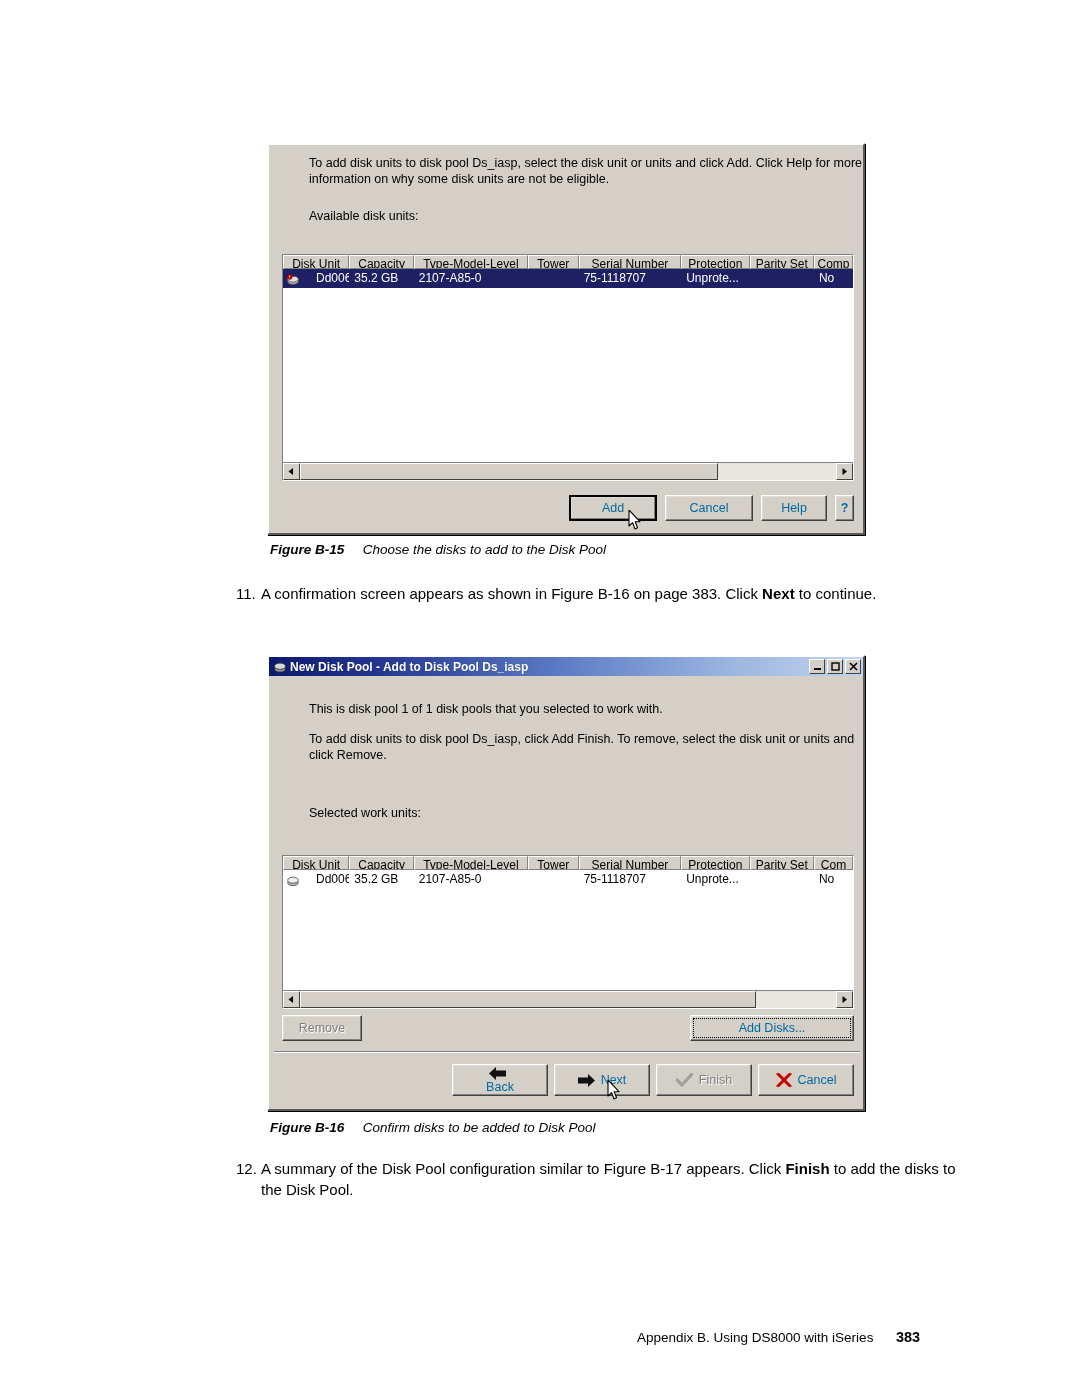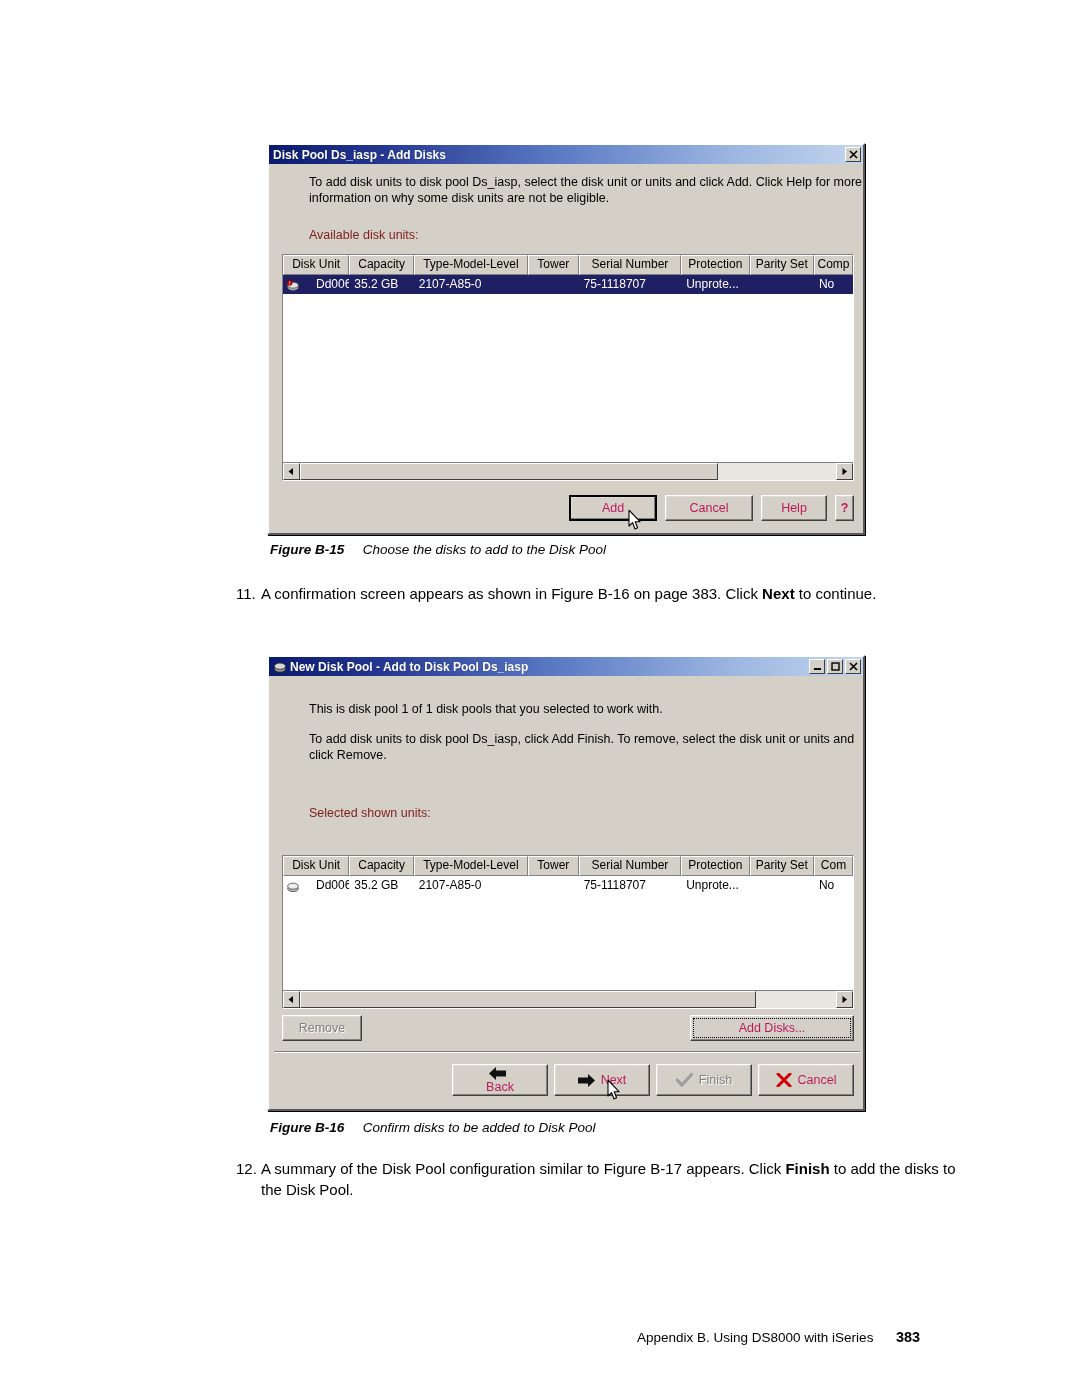--- a/index.html
+++ b/index.html
@@ -46,33 +46,33 @@
     width:14px;height:13px;margin-right:3px;flex:0 0 auto;
   }
 
   
   .dlg-body{padding:9px 12px 0 12px;margin-left:27px;}
   .dlg-text{
     font-size:12.5px;line-height:16px;color:#000;
     margin:0 0 0 0;
   }
   .dlg-text + .dlg-text{margin-top:13px;}
-  .field-label{font-size:12.5px;color:#7f1d1d;}
+  .field-label{font-size:12.5px;color:#000000;}
 
   
   .listbox{
     background:#ffffff;
     border:1px solid #808080;
     border-right-color:#ffffff;border-bottom-color:#ffffff;
     box-shadow:inset 1px 1px 0 #404040;
     box-sizing:border-box;
     display:flex;flex-direction:column;
     overflow:hidden;
   }
-  .hdr-row{display:flex;background:#404040;height:20px;flex:0 0 auto;}
+  .hdr-row{display:flex;background:#404040;height:14px;flex:0 0 auto;}
   .hdr-cell{
     background:#d4d0c8;
     border:1px solid #ffffff;
     border-right-color:#808080;border-bottom-color:#808080;
     font-size:12px;line-height:17px;
     text-align:center;
     box-sizing:border-box;
     overflow:hidden;white-space:nowrap;
   }
   .rows{flex:1 1 auto;background:#fff;position:relative;}
@@ -104,21 +104,21 @@
     box-sizing:border-box;
   }
 
   
   .btn{
     background:#d4d0c8;
     border:1px solid #ffffff;
     border-right-color:#404040;border-bottom-color:#404040;
     box-shadow:inset -1px -1px 0 #808080, inset 1px 1px 0 #dfdcd5;
     font-family:"Liberation Sans", sans-serif;
-    font-size:12.5px;color:#be185d;
+    font-size:12.5px;color:#0369a1;
     display:inline-flex;align-items:center;justify-content:center;
     box-sizing:border-box;cursor:default;
     white-space:nowrap;
   }
   .btn.default{border:2px solid #000000;}
   .btn.disabled{color:#808080;text-shadow:1px 1px 0 #ffffff;}
   .btn.focus-dots{outline:1px dotted #000;outline-offset:-4px;}
   .btn .glyph{margin-right:6px;display:flex;align-items:center;}
 
   
@@ -146,29 +146,20 @@
     height:0;font-size:0;
   }
 </style>
 </head>
 <body>
 
 <div class="page">
 
   <div class="dlg" style="left:267px;top:143px;width:598px;height:392px;">
 
-    <div class="titlebar">
-      <span class="tb-title">Disk Pool Ds_iasp - Add Disks</span>
-      <span class="tb-spacer"></span>
-      <span class="tb-btn">
-        <svg width="9" height="9" viewBox="0 0 9 9" aria-hidden="true">
-          <path d="M1 1 L8 8 M8 1 L1 8" stroke="#000" stroke-width="1.6" fill="none"></path>
-        </svg>
-      </span>
-    </div>
 
     <div class="dlg-body" style="padding:10px 13px 0 13px;">
       <p class="dlg-text" style="width:560px;">To add disk units to disk pool Ds_iasp, select the disk unit or units and click Add. Click Help for more information on why some disk units are not be eligible.</p>
 
       <div class="field-label" style="margin-top:22px;margin-bottom:4px;">Available disk units:</div>
     </div>
 
     <div class="listbox" style="left:13px;top:109px;width:572px;height:227px;position:absolute;">
       <div class="hdr-row">
         <div class="hdr-cell" style="width:68px;">Disk Unit</div>
@@ -271,21 +262,21 @@
         <svg width="9" height="9" viewBox="0 0 9 9">
             <path d="M1 1 L8 8 M8 1 L1 8" stroke="#000" stroke-width="1.6" fill="none"></path>
           </svg>
       </span>
     </div>
 
     <div class="dlg-body" style="padding:11px 13px 0 13px;">
       <p class="dlg-text" style="margin-top:14px;">This is disk pool 1 of 1 disk pools that you selected to work with.</p>
       <p class="dlg-text" style="margin-top:14px;width:566px;">To add disk units to disk pool Ds_iasp, click Add Finish. To remove, select the disk unit or units and click Remove.</p>
 
-      <div class="field-label" style="margin-top:43px;margin-bottom:4px;">Selected shown units:</div>
+      <div class="field-label" style="margin-top:43px;margin-bottom:4px;">Selected work units:</div>
     </div>
 
     <div class="listbox" style="left:13px;top:198px;width:572px;height:154px;position:absolute;">
       <div class="hdr-row">
         <div class="hdr-cell" style="width:68px;">Disk Unit</div>
         <div class="hdr-cell" style="width:66px;">Capacity</div>
         <div class="hdr-cell" style="width:117px;">Type-Model-Level</div>
         <div class="hdr-cell" style="width:52px;">Tower</div>
         <div class="hdr-cell" style="width:105px;">Serial Number</div>
         <div class="hdr-cell" style="width:70px;">Protection</div>

